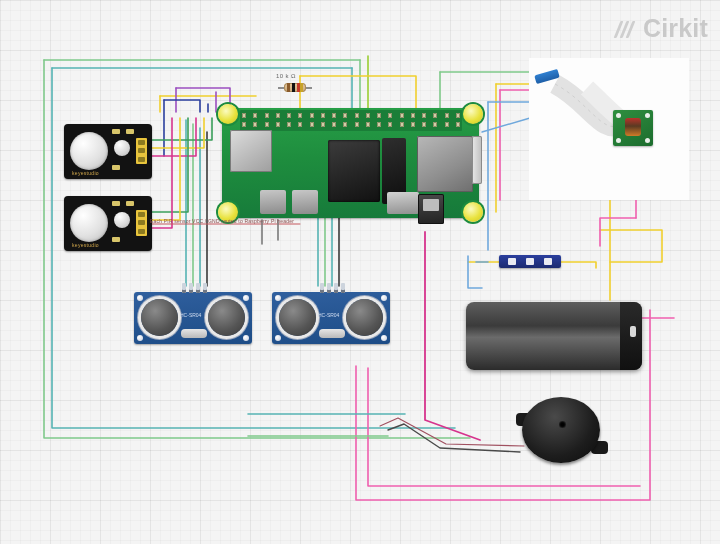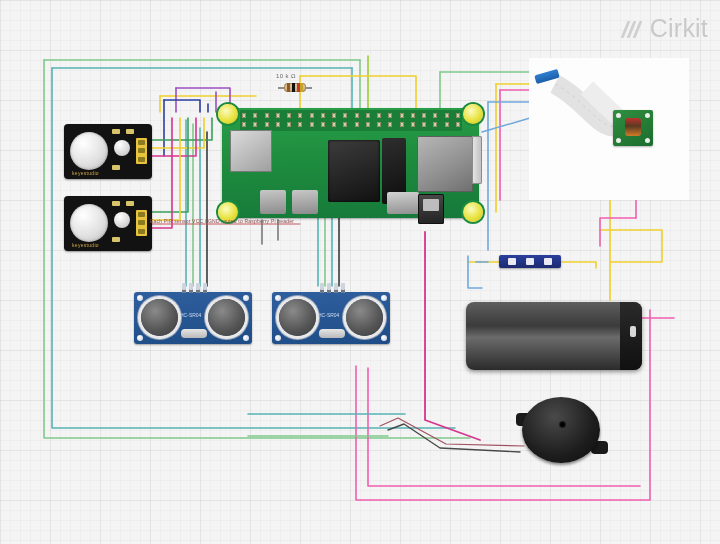--- a/index.html
+++ b/index.html
@@ -21,21 +21,21 @@
   .wires{position:absolute;left:0;top:0;width:720px;height:544px;}
   .part{position:absolute;}
 
   
   #watermark{
     position:absolute;right:12px;top:14px;
     display:flex;align-items:center;gap:6px;
     color:#c9c9c9;font-size:25px;letter-spacing:.2px;
     user-select:none;
   }
-  #watermark .wm-light{font-weight:400;}
+  #watermark .wm-light{font-weight:700;}
   #watermark .wm-bold{font-weight:700;color:#bdbdbd;}
   .wm-slashes{display:inline-block;width:22px;height:20px;position:relative;}
   .wm-slashes i{position:absolute;top:2px;width:3px;height:17px;background:#cfcfcf;
     transform:skewX(-22deg);border-radius:1px;}
   .wm-slashes i:nth-child(1){left:2px}
   .wm-slashes i:nth-child(2){left:8px}
   .wm-slashes i:nth-child(3){left:14px}
 
   
   #camera-photo{

